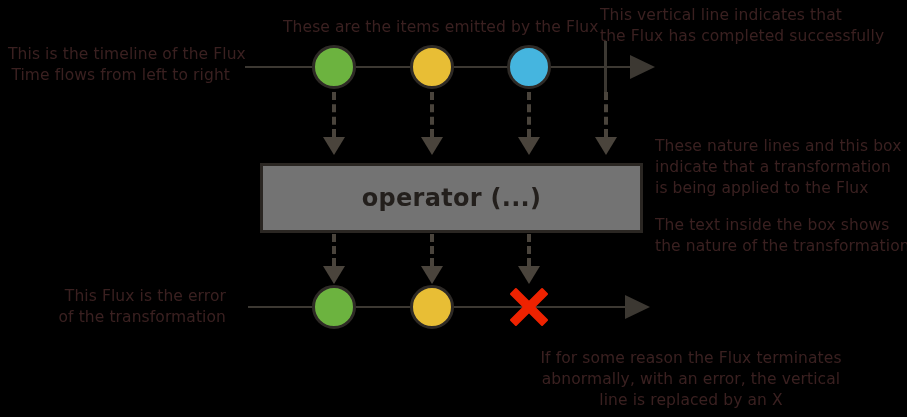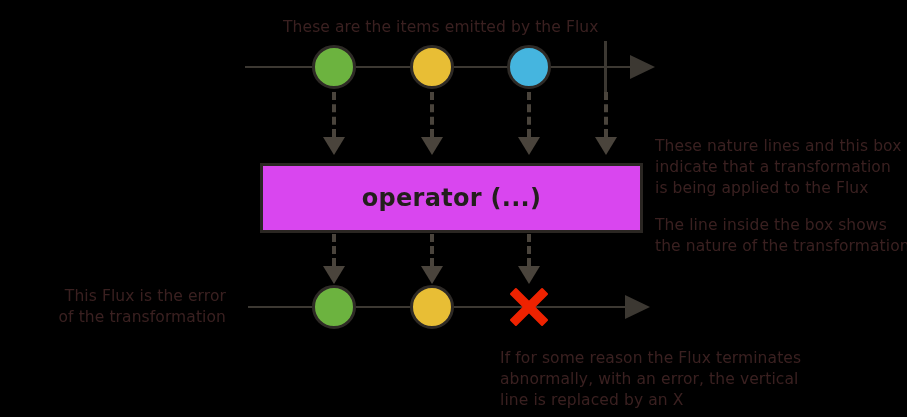--- a/index.html
+++ b/index.html
@@ -55,21 +55,21 @@
     width: 44px;
     height: 44px;
     border-radius: 50%;
     border: 3px solid #2e2a26;
     box-sizing: border-box;
   }
 
   
   .op-box {
     position: absolute;
-    background: #d946ef;
+    background: #737373;
     border: 3px solid #2a2622;
     box-sizing: border-box;
     display: flex;
     align-items: center;
     justify-content: center;
   }
   .op-label {
     font-size: 24px;
     font-weight: bold;
     color: #231f1c;
@@ -107,35 +107,39 @@
     border-radius: 1px;
   }
   .err-x span.a { transform: translate(-50%,-50%) rotate(45deg); }
   .err-x span.b { transform: translate(-50%,-50%) rotate(-45deg); }
 </style>
 </head>
 <body>
 
 <div id="stage">
 
+  <div class="annot right" style="left:8px; top:44px; width:222px;">This is the timeline of the Flux
+Time flows from left to right</div>
 
   <div class="annot center" style="left:283px; top:17px; width:297px;">These are the items emitted by the Flux</div>
 
+  <div class="annot left" style="left:600px; top:5px; width:300px;">This vertical line indicates that
+the Flux has completed successfully</div>
 
   <div class="annot left" style="left:655px; top:136px; width:250px;">These nature lines and this box
 indicate that a transformation
 is being applied to the Flux</div>
 
-  <div class="annot left" style="left:655px; top:215px; width:250px;">The line inside the box shows
+  <div class="annot left" style="left:655px; top:215px; width:250px;">The text inside the box shows
 the nature of the transformation</div>
 
   <div class="annot right" style="left:10px; top:286px; width:216px;">This Flux is the error
 of the transformation</div>
 
-  <div class="annot left" style="left:500px; top:348px; width:330px;">If for some reason the Flux terminates
+  <div class="annot left" style="left:526px; top:348px; width:330px;text-align:center;">If for some reason the Flux terminates
 abnormally, with an error, the vertical
 line is replaced by an X</div>
 
   <div class="timeline" style="left:245px; top:66px; width:390px;"></div>
   <div class="arrowhead" style="left:630px; top:55px;"></div>
   <div class="complete-line" style="left:604px; top:41px; height:52px;"></div>
 
   <div class="marble" style="left:312px; top:45px; background:#6cb33f;"></div>
   <div class="marble" style="left:410px; top:45px; background:#e8be35;"></div>
   <div class="marble" style="left:507px; top:45px; background:#45b5df;"></div>

